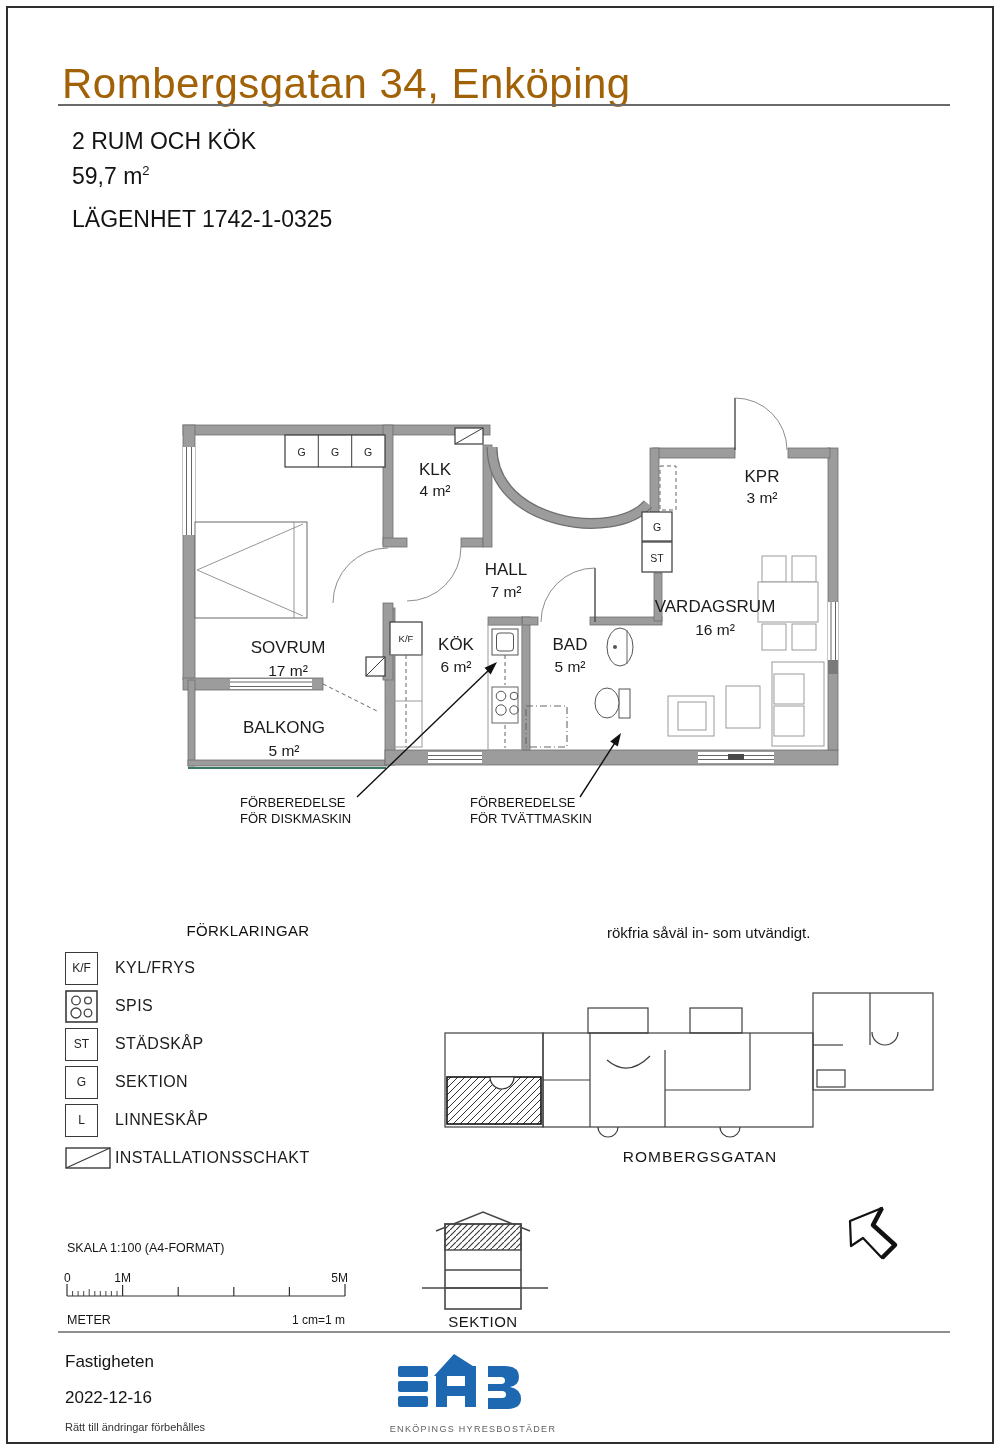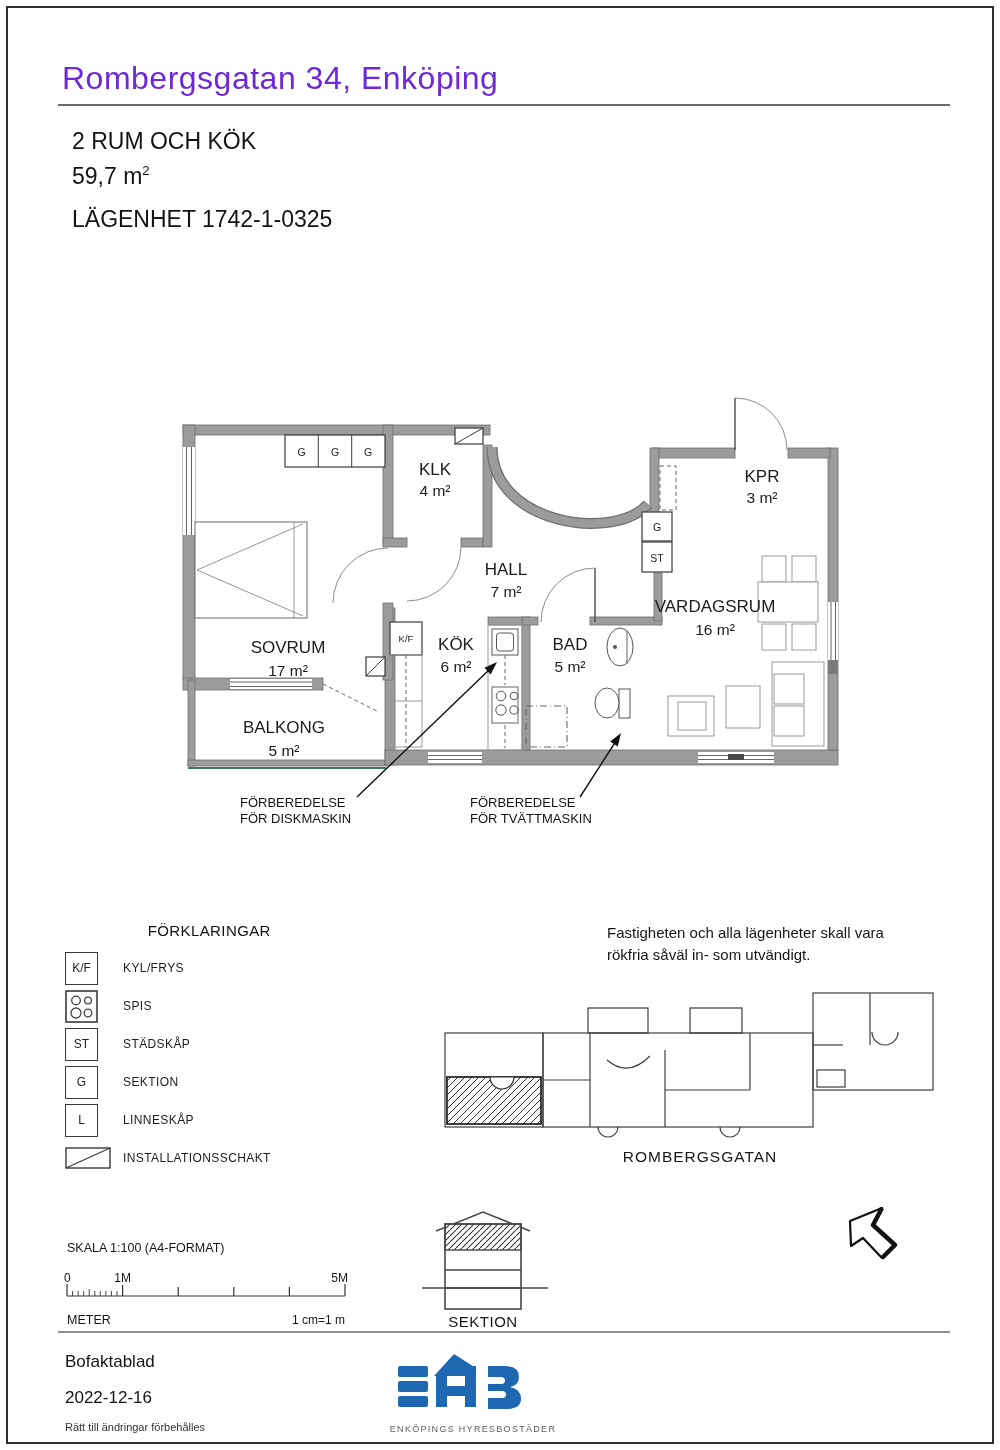--- a/index.html
+++ b/index.html
@@ -1,31 +1,31 @@
 <!DOCTYPE html>
 <html><head>
 <meta charset="utf-8">
 <style>
   html,body{margin:0;padding:0;background:#e8e8e8;}
   .page{position:relative;width:1000px;height:1450px;background:#ffffff;
         font-family:"Liberation Sans",sans-serif;color:#141414;overflow:hidden;}
   .frame{position:absolute;inset:6px;border:2px solid #2f2f2f;pointer-events:none;}
   .abs{position:absolute;}
-  .title{left:62px;top:60px;font-size:32px;letter-spacing:.5px;color:#6d28d9;}
+  .title{left:62px;top:60px;font-size:42px;letter-spacing:.5px;color:#a16207;}
   .title-rule{left:58px;top:104px;width:892px;height:2px;background:#6a6a6a;}
   .sub{left:72px;font-size:23px;color:#131313;}
   .sub sup{font-size:13px;}
   .legend{left:65px;top:922px;text-align:right;}
   .legend-title{font-size:15px;letter-spacing:.4px;margin-bottom:10px;color:#111;}
   .lg-row{display:flex;align-items:center;height:38px;}
   .lg-symcell{width:50px;display:flex;align-items:center;}
   .lg-box{width:31px;height:31px;border:1.6px solid #3a3a3a;display:flex;align-items:center;
           justify-content:center;font-size:12px;color:#222;background:#fff;}
   .lg-dashed{width:44px;height:20px;border:1.5px dashed #555;background:#fff;}
-  .lg-label{font-size:12px;letter-spacing:.4px;color:#1c1c1c;margin-left:8px;}
+  .lg-label{font-size:16px;letter-spacing:.4px;color:#1c1c1c;margin-left:0;}
   .notice{left:607px;top:922px;width:360px;font-size:15px;line-height:1.45;color:#151515;}
   .footer-rule{left:58px;top:1331px;width:892px;height:2px;background:#8f8f8f;}
   .f-doc{left:65px;top:1352px;font-size:17px;}
   .f-date{left:65px;top:1388px;font-size:17px;}
   .f-disc{left:65px;top:1421px;font-size:11px;color:#333;}
   
   .wall{fill:#9c9c9c;stroke:#6f6f6f;stroke-width:.8;}
   .curve-o{fill:none;stroke:#6f6f6f;stroke-width:11;}
   .curve-i{fill:none;stroke:#9c9c9c;stroke-width:8.5;}
   .win{fill:#ffffff;stroke:none;}
@@ -285,21 +285,20 @@
         <svg width="46" height="22" viewBox="0 0 46 22">
           <rect x="1" y="1" width="44" height="20" fill="#fff" stroke="#3a3a3a" stroke-width="1.4"></rect>
           <line x1="1" y1="21" x2="45" y2="1" stroke="#3a3a3a" stroke-width="1.2"></line>
         </svg>
       </div>
       <div class="lg-label">INSTALLATIONSSCHAKT</div>
     </div>
   </div>
 
   <div class="abs notice">
-    <div>Fastigheten och alla lägenheter skall vara</div>
     <div>rökfria såväl in- som utvändigt.</div>
   </div>
 
   <svg class="abs" style="left:440px;top:990px" width="520" height="185" viewBox="0 0 520 185">
     <defs>
       <pattern id="hatch" patternUnits="userSpaceOnUse" width="7" height="7">
         <path d="M0 7 L7 0" stroke="#333" stroke-width="1"></path>
       </pattern>
     </defs>
     <rect class="site" x="5" y="43" width="98" height="94"></rect>
@@ -365,21 +364,21 @@
     <line class="sect" x1="25" y1="88" x2="101" y2="88"></line>
     <text class="secttext" x="63" y="127">SEKTION</text>
   </svg>
 
   <svg class="abs" style="left:838px;top:1203px" width="70" height="62" viewBox="0 0 70 62">
     <polygon points="12,18 44,5 35,22 57,42 44,55 25,35 13,43" fill="#fff" stroke="#111" stroke-width="2.2" stroke-linejoin="round"></polygon>
     <path d="M 44 5 L 35 22 L 57 42 L 44 55" fill="none" stroke="#111" stroke-width="4.5" stroke-linejoin="round"></path>
   </svg>
 
   <div class="abs footer-rule"></div>
-  <div class="abs f-doc">Bofaktablad</div>
+  <div class="abs f-doc">Fastigheten</div>
   <div class="abs f-date">2022-12-16</div>
   <div class="abs f-disc">Rätt till ändringar förbehålles</div>
 
   <svg class="abs" style="left:388px;top:1344px" width="170" height="95" viewBox="0 0 170 95">
     <g fill="#1e68b2">
       <rect x="10" y="22" width="30" height="11" rx="2"></rect>
       <rect x="10" y="37" width="30" height="11" rx="2"></rect>
       <rect x="10" y="52" width="30" height="11" rx="2"></rect>
       <polygon points="46,32 66,10 88,24 88,32"></polygon>
       <rect x="48" y="30" width="11" height="33"></rect>

